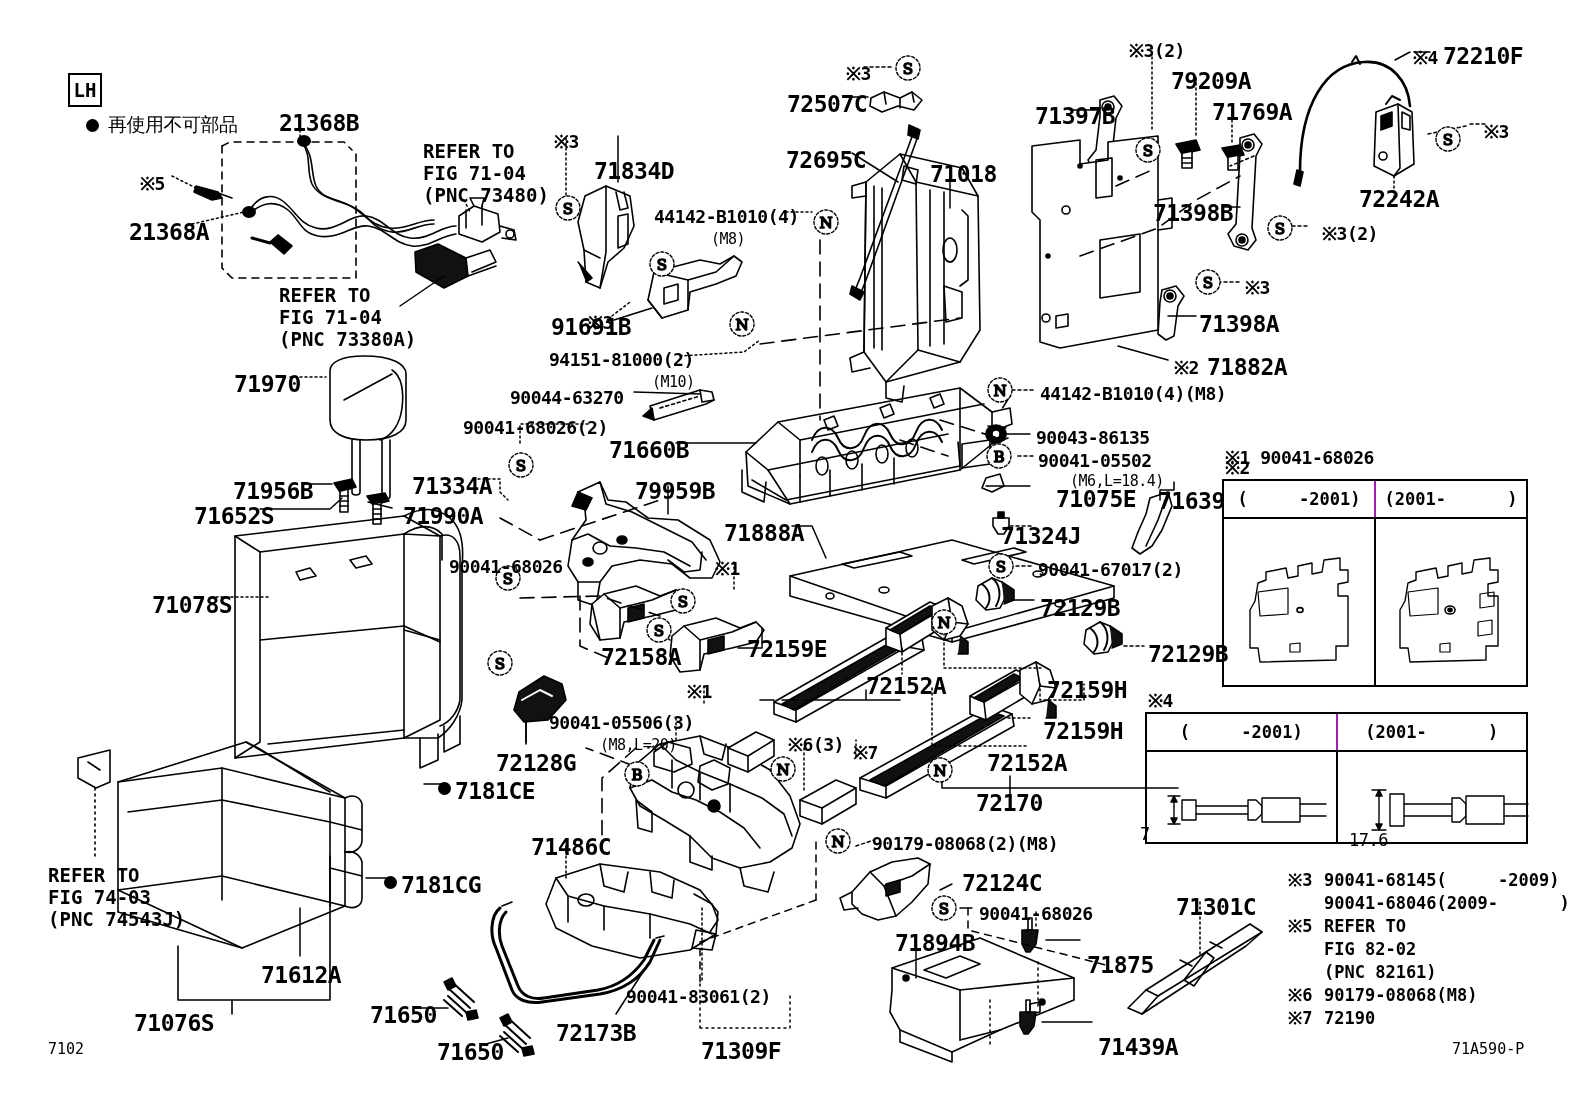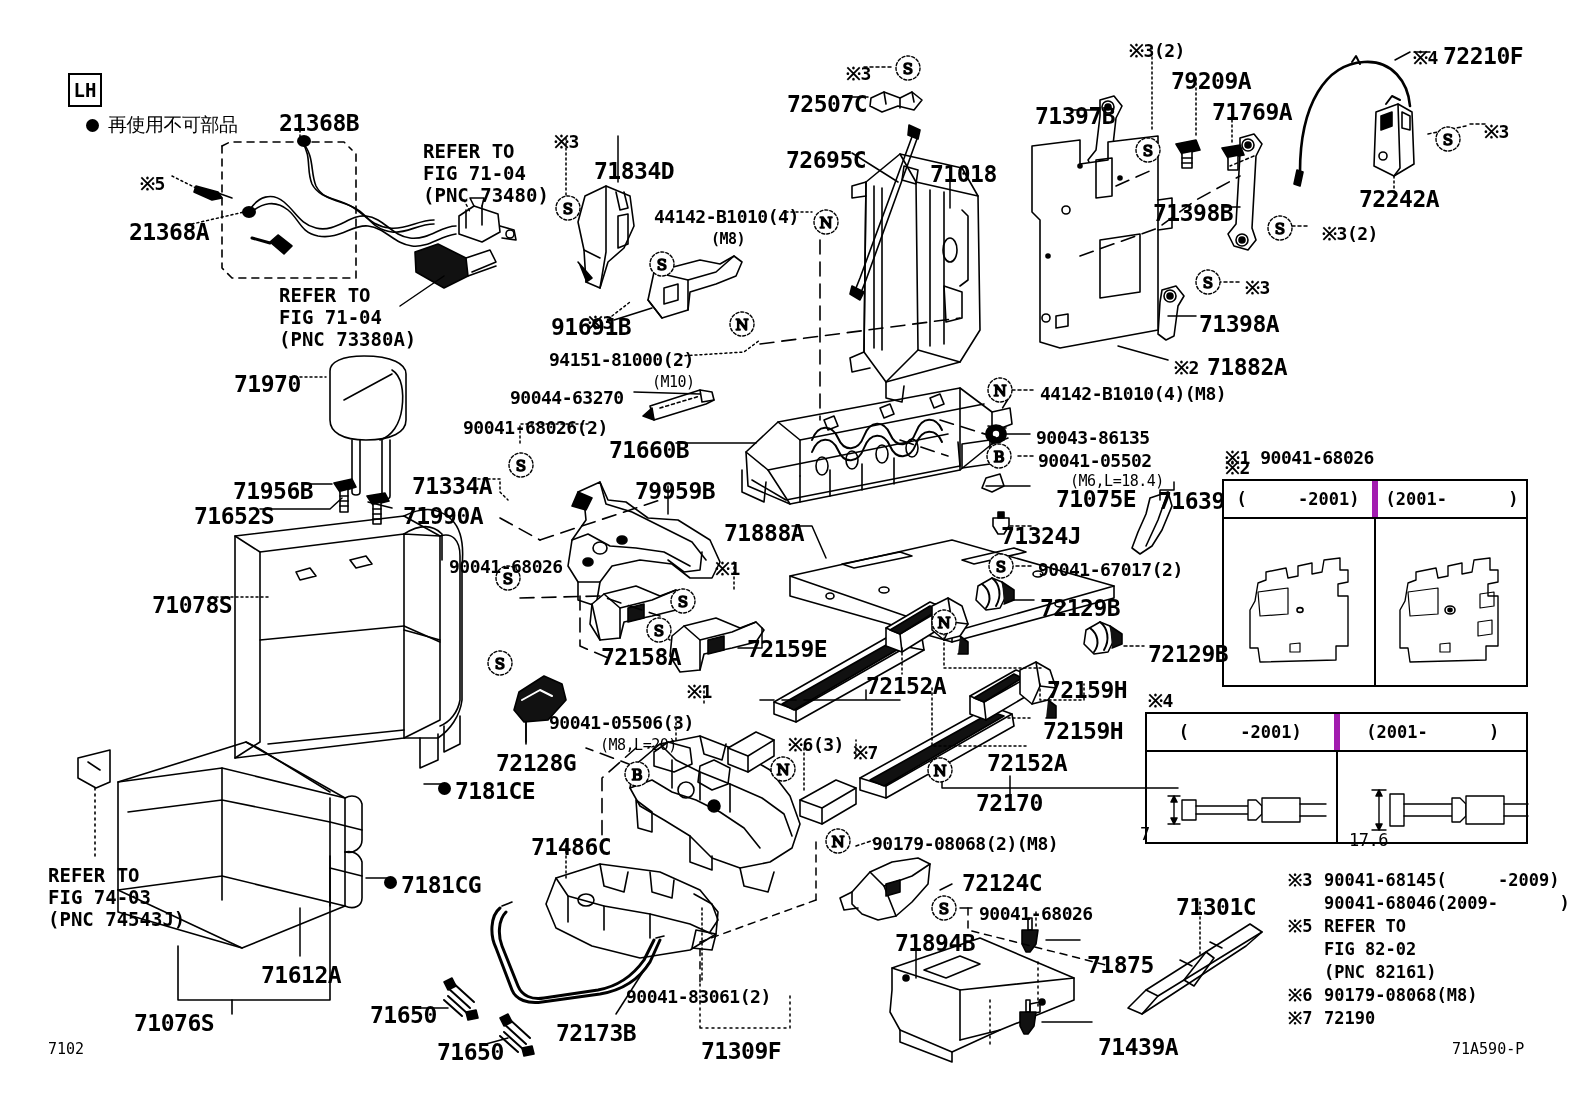--- a/index.html
+++ b/index.html
@@ -18,21 +18,21 @@
   svg{position:absolute;left:0;top:0;width:1592px;height:1099px;
       pointer-events:none;overflow:visible;}
   .lhbox{position:absolute;border:2px solid #000;width:30px;height:30px;
          display:flex;align-items:center;justify-content:center;
          font-size:19px;font-weight:bold;}
   .dot{position:absolute;width:13px;height:13px;border-radius:50%;background:#000;}
   .tbl{position:absolute;border:2px solid #000;box-sizing:border-box;}
   .tbl .hd{display:flex;border-bottom:2px solid #000;height:36px;}
   .tbl .hd div{flex:1;display:flex;align-items:center;justify-content:center;
                font-size:17px;font-weight:bold;white-space:pre;}
-  .tbl .hd div:first-child{border-right:6px solid #a21caf;}
+  .tbl .hd div:first-child{border-right:2px solid #a21caf;}
   .tbl .bd{display:flex;}
   .tbl .bd div{flex:1;position:relative;}
   .tbl .bd div:first-child{border-right:2px solid #000;}
 </style>
 </head>
 <body>
 
 <div id="sheet">
 
   <svg viewBox="0 0 1592 1099">
@@ -723,21 +723,21 @@
     <div class="lbl b" style="left: 261px; top: 962px;">71612A</div>
     <div class="lbl b" style="left: 134px; top: 1010px;">71076S</div>
     <div class="lbl b" style="left: 455px; top: 778px;">7181CE</div>
     <div class="lbl b" style="left: 401px; top: 872px;">7181CG</div>
     <div class="lbl b" style="left: 496px; top: 750px;">72128G</div>
     <div class="lbl m" style="left: 554px; top: 129px;">※3</div>
     <div class="lbl b" style="left: 594px; top: 158px;">71834D</div>
     <div class="lbl m" style="left: 588px; top: 310px;">※3</div>
     <div class="lbl b" style="left: 551px; top: 314px;">91691B</div>
     <div class="lbl m" style="left: 654px; top: 206px;">44142-B1010(4)</div>
-    <div class="lbl s" style="left: 711px; top: 230px; font-weight: bold;">(M8)</div>
+    <div class="lbl s" style="left: 711px; top: 230px;">(M8)</div>
     <div class="lbl m" style="left: 549px; top: 349px;">94151-81000(2)</div>
     <div class="lbl s" style="left: 652px; top: 373px;">(M10)</div>
     <div class="lbl m" style="left: 510px; top: 387px;">90044-63270</div>
     <div class="lbl m" style="left: 463px; top: 417px;">90041-68026(2)</div>
     <div class="lbl b" style="left: 609px; top: 437px;">71660B</div>
     <div class="lbl b" style="left: 635px; top: 478px;">79959B</div>
     <div class="lbl b" style="left: 724px; top: 520px;">71888A</div>
     <div class="lbl m" style="left: 715px; top: 556px;">※1</div>
     <div class="lbl m" style="left: 687px; top: 679px;">※1</div>
     <div class="lbl b" style="left: 601px; top: 644px;">72158A</div>

